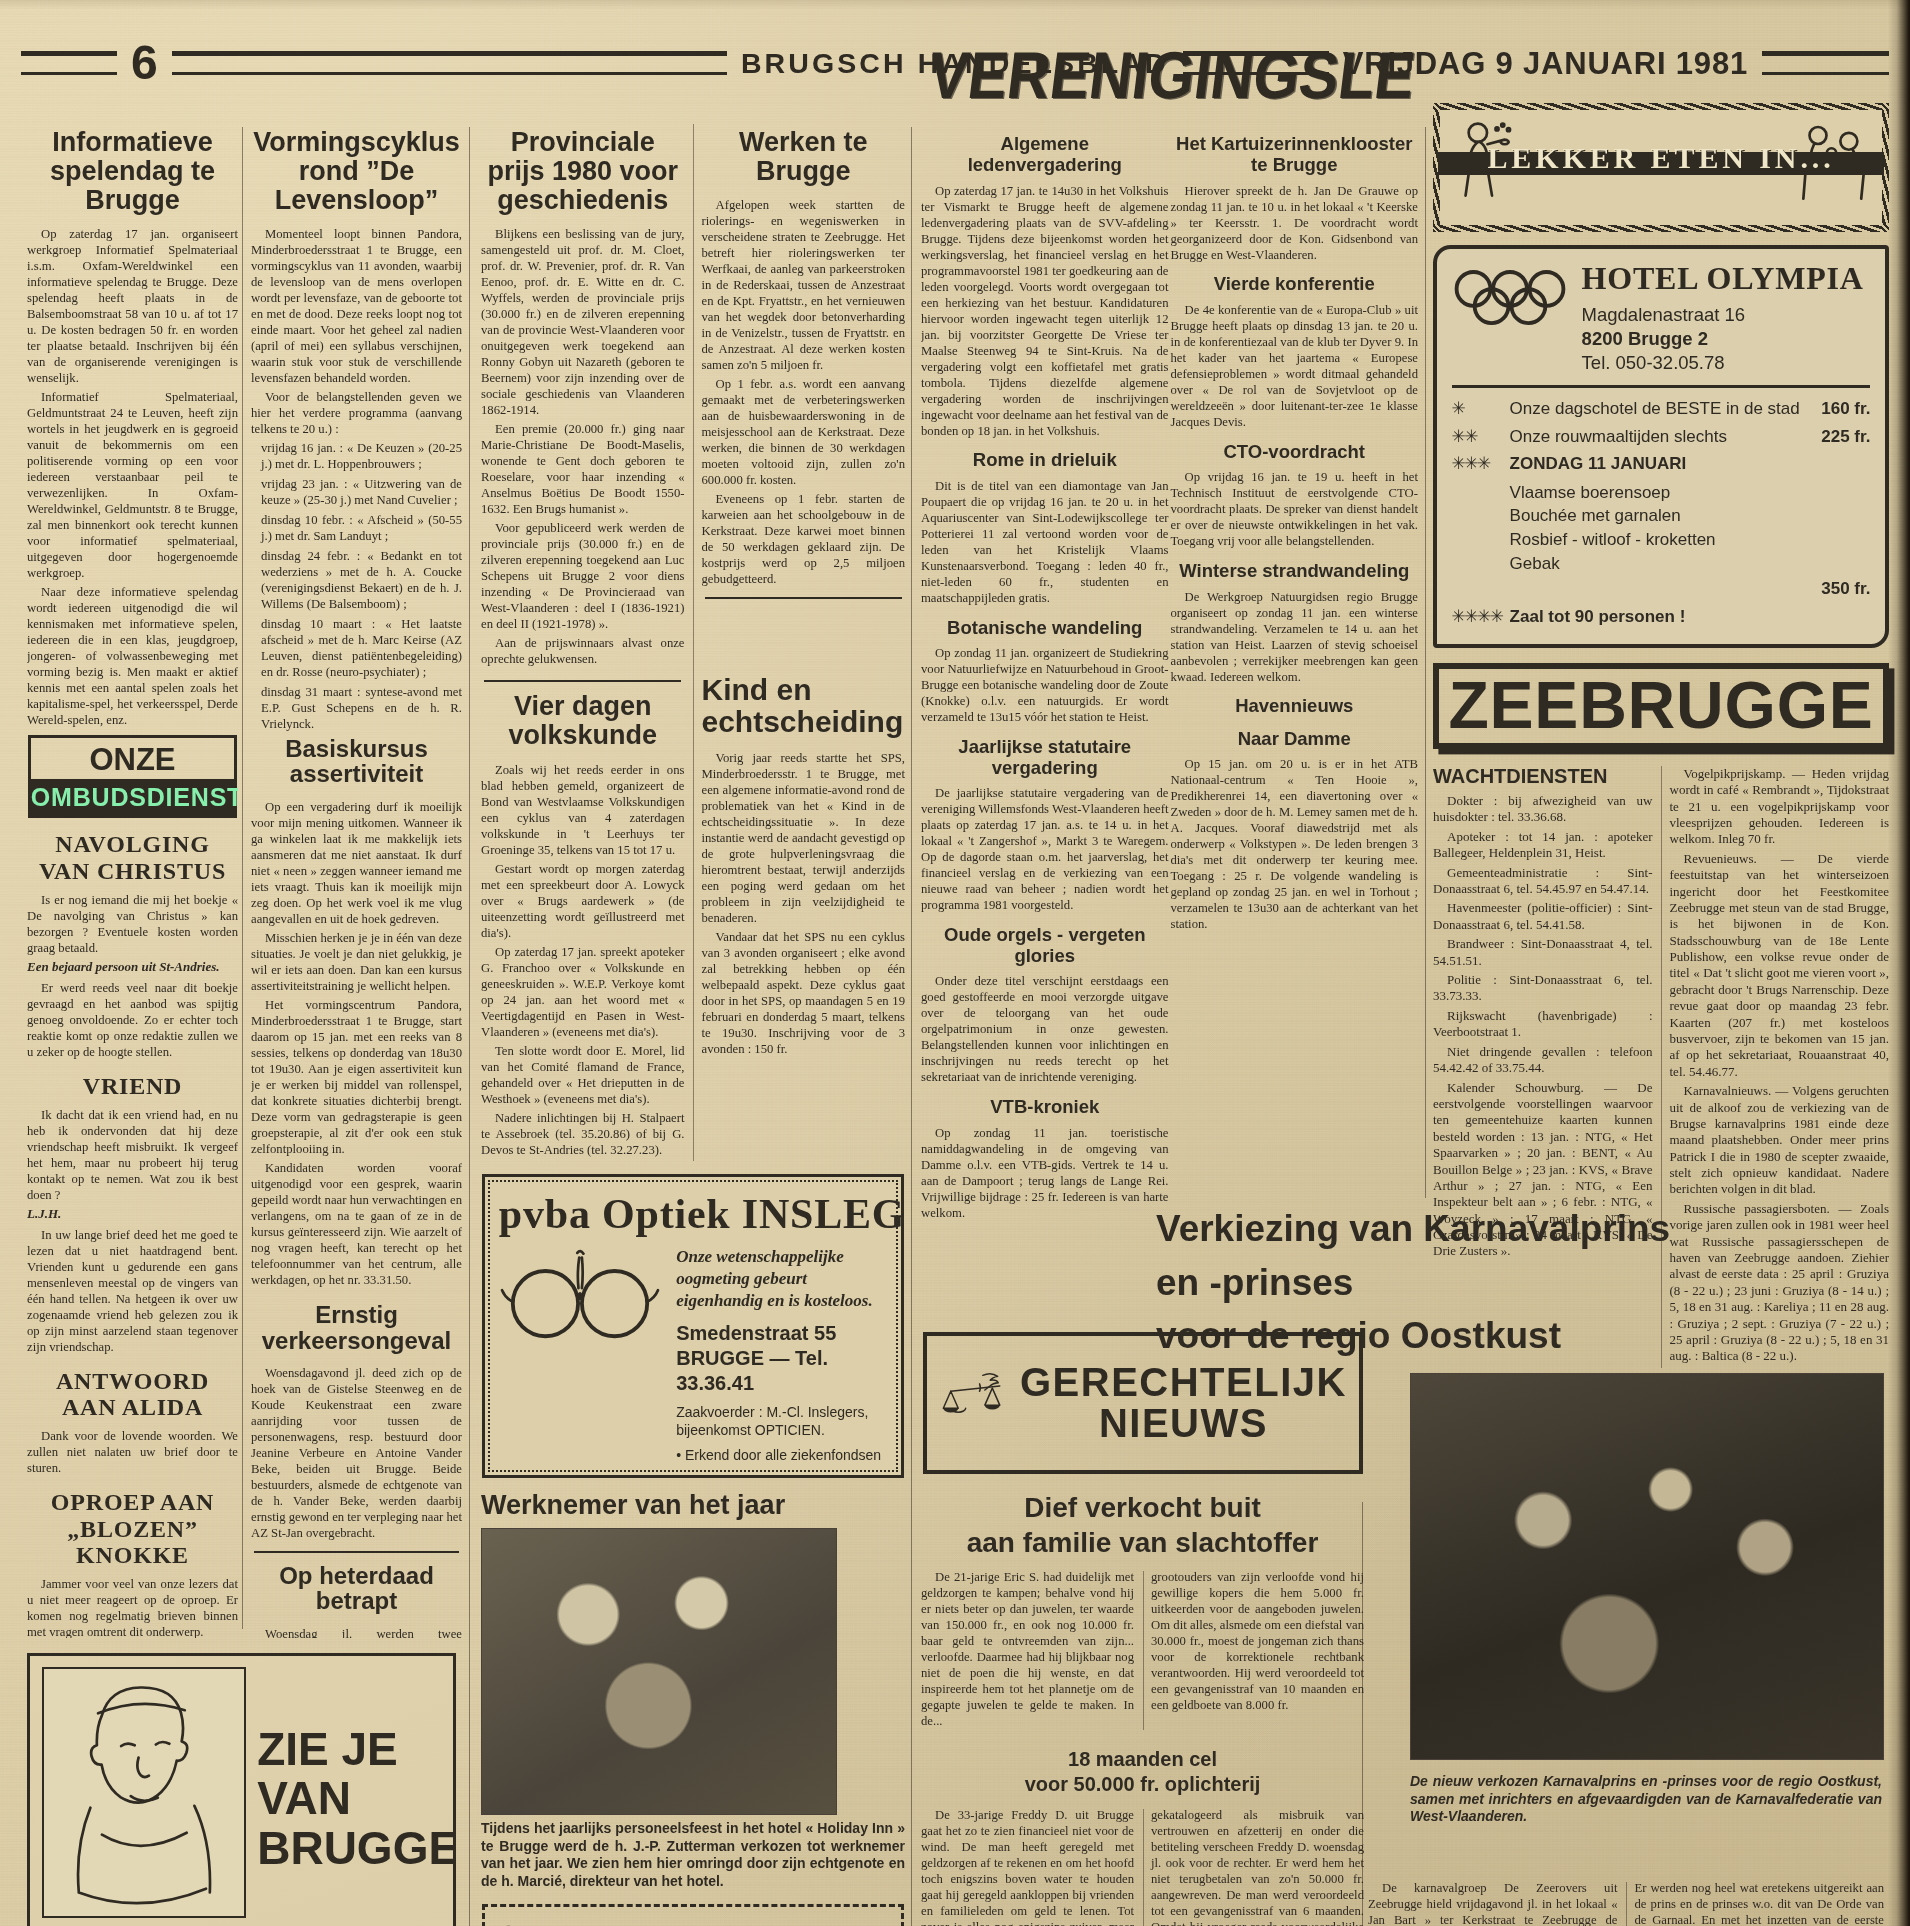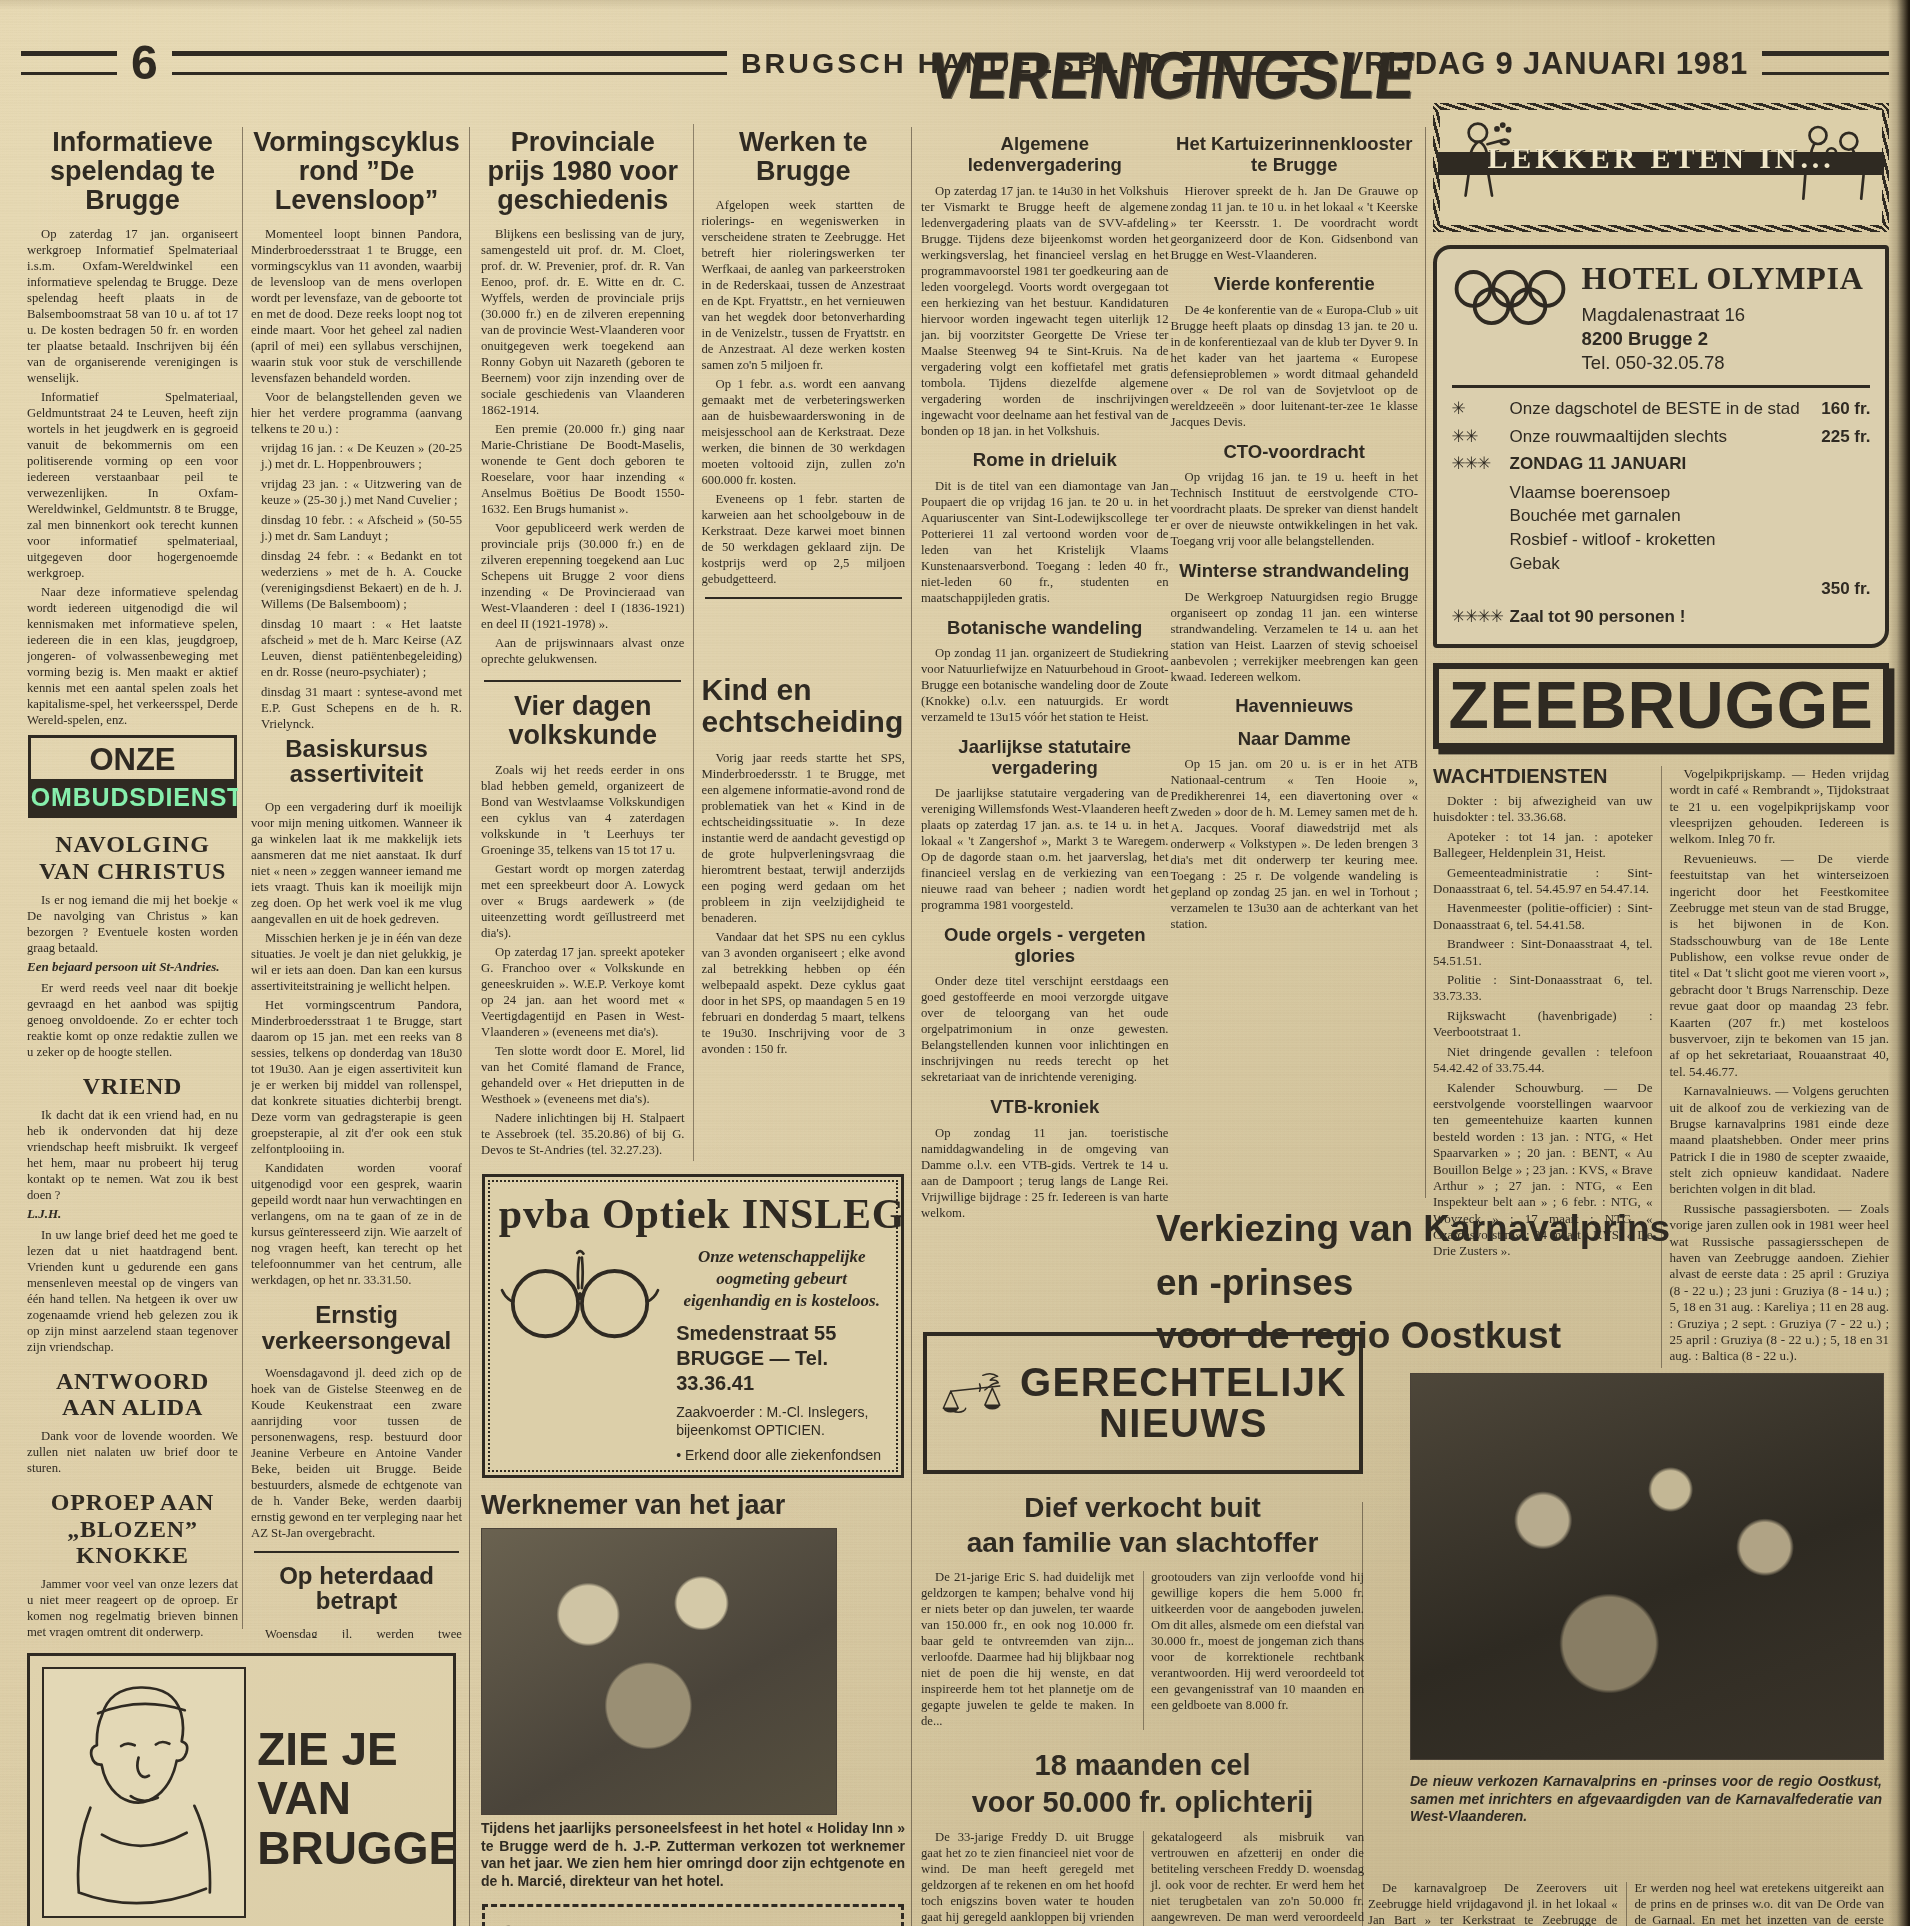--- a/index.html
+++ b/index.html
@@ -96,21 +96,21 @@
   .wd-h{font:700 20px/1 "Liberation Sans",sans-serif;margin:0 0 7px;}
   .wd p{font:13px/1.26 "Liberation Serif",serif;text-align:justify;text-indent:14px;margin:0 0 3.1px;}
 
   
   .midtwo{display:flex;gap:17px;position:relative;}
   .midtwo>div{flex:1;min-width:0;}
   .midtwo::after{content:"";position:absolute;left:50%;top:0;bottom:0;width:0.8px;background:rgba(58,48,36,.5);}
   .optiek{border:3.9px solid #2f2a22;outline:2.3px dotted #2f2a22;outline-offset:-8.5px;margin:13px 0.8px;padding:15.4px 14px 10px;background:#dccfa9;}
   .optiek-name{font:700 42px/1 "Liberation Serif",serif;letter-spacing:0.8px;white-space:nowrap;}
   .optiek-flex{display:flex;gap:15.4px;margin-top:11.6px;align-items:flex-start;}
-  .optiek-it{font:italic 700 17px/1.3 "Liberation Serif",serif;text-align:center;}
+  .optiek-it{font:italic 700 17px/1.3 "Liberation Serif",serif;}
   .optiek-ad{font:700 20px/1.25 "Liberation Sans",sans-serif;margin-top:8.5px;}
   .optiek-sm{font:14px/1.3 "Liberation Sans",sans-serif;margin-top:7px;}
   .mikro{border:3.5px dashed #2f2a22;display:flex;align-items:center;gap:15.4px;padding:9.2px 11.6px;margin:14px 0.8px;}
   .mikro-t{font:800 40px/1.04 "Liberation Sans",sans-serif;letter-spacing:3.9px;white-space:nowrap;}
 
   
   .karn-h{position:absolute;left:1156px;top:1202px;width:732px;font:700 37px/1.45 "Liberation Sans",sans-serif;}
 
   
   .ziebox{position:absolute;left:27px;top:1653px;width:429px;height:1133px;border:3.9px solid #2f2a22;box-sizing:border-box;padding:10.8px 11.6px;overflow:hidden;background:linear-gradient(160deg,#dfd2ad,#d7c8a0);}
@@ -400,21 +400,21 @@
     </div>
     <div class="tc body">
       <div>
           <p>De 21-jarige Eric S. had duidelijk met geldzorgen te kampen; behalve vond hij er niets beter op dan juwelen, ter waarde van 150.000 fr., en ook nog 10.000 fr. baar geld te ontvreemden van zijn... verloofde. Daarmee had hij blijkbaar nog niet de poen die hij wenste, en dat inspireerde hem tot het plannetje om de gegapte juwelen te gelde te maken. In de...</p>
         </div>
       <div>
           <p class="noind">grootouders van zijn verloofde vond hij gewillige kopers die hem 5.000 fr. uitkeerden voor de aangeboden juwelen. Om dit alles, alsmede om een diefstal van 30.000 fr., moest de jongeman zich thans voor de korrektionele rechtbank verantwoorden. Hij werd veroordeeld tot een gevangenisstraf van 10 maanden en een geldboete van 8.000 fr.</p>
         </div>
     </div>
 
-    <div class="mh" style="font-size:29px;margin-top:15.4px;">
+    <div class="mh" style="font-size:20px;margin-top:15.4px;">
       <div>18 maanden cel</div>
       <div>voor 50.000 fr. oplichterij</div>
     </div>
     <div class="tc body">
       <div>
           <p>De 33-jarige Freddy D. uit Brugge gaat het zo te zien financieel niet voor de wind. De man heeft geregeld met geldzorgen af te rekenen en om het hoofd toch enigszins boven water te houden gaat hij geregeld aankloppen bij vrienden en familieleden om geld te lenen. Tot zover is alles nog enigszins zuiver, maar dat is niet langer meer het geval wanneer de man het ontleende geld niet meer terugbetaalt. In gerechtelijke kringen wordt zoiets</p>
         </div>
       <div>
           <p class="noind">gekatalogeerd als misbruik van vertrouwen en afzetterij en onder die betiteling verscheen Freddy D. woensdag jl. ook voor de rechter. Er werd hem het niet terugbetalen van zo'n 50.000 fr. aangewreven. De man werd veroordeeld tot een gevangenisstraf van 6 maanden. Omdat hij vroeger reeds voorwaardelijke straffen opliep die nu in effectieve straf zullen moeten worden omgezet, zal Freddy D. uiteindelijk 18 maanden moeten uitzitten.</p>
         </div>

